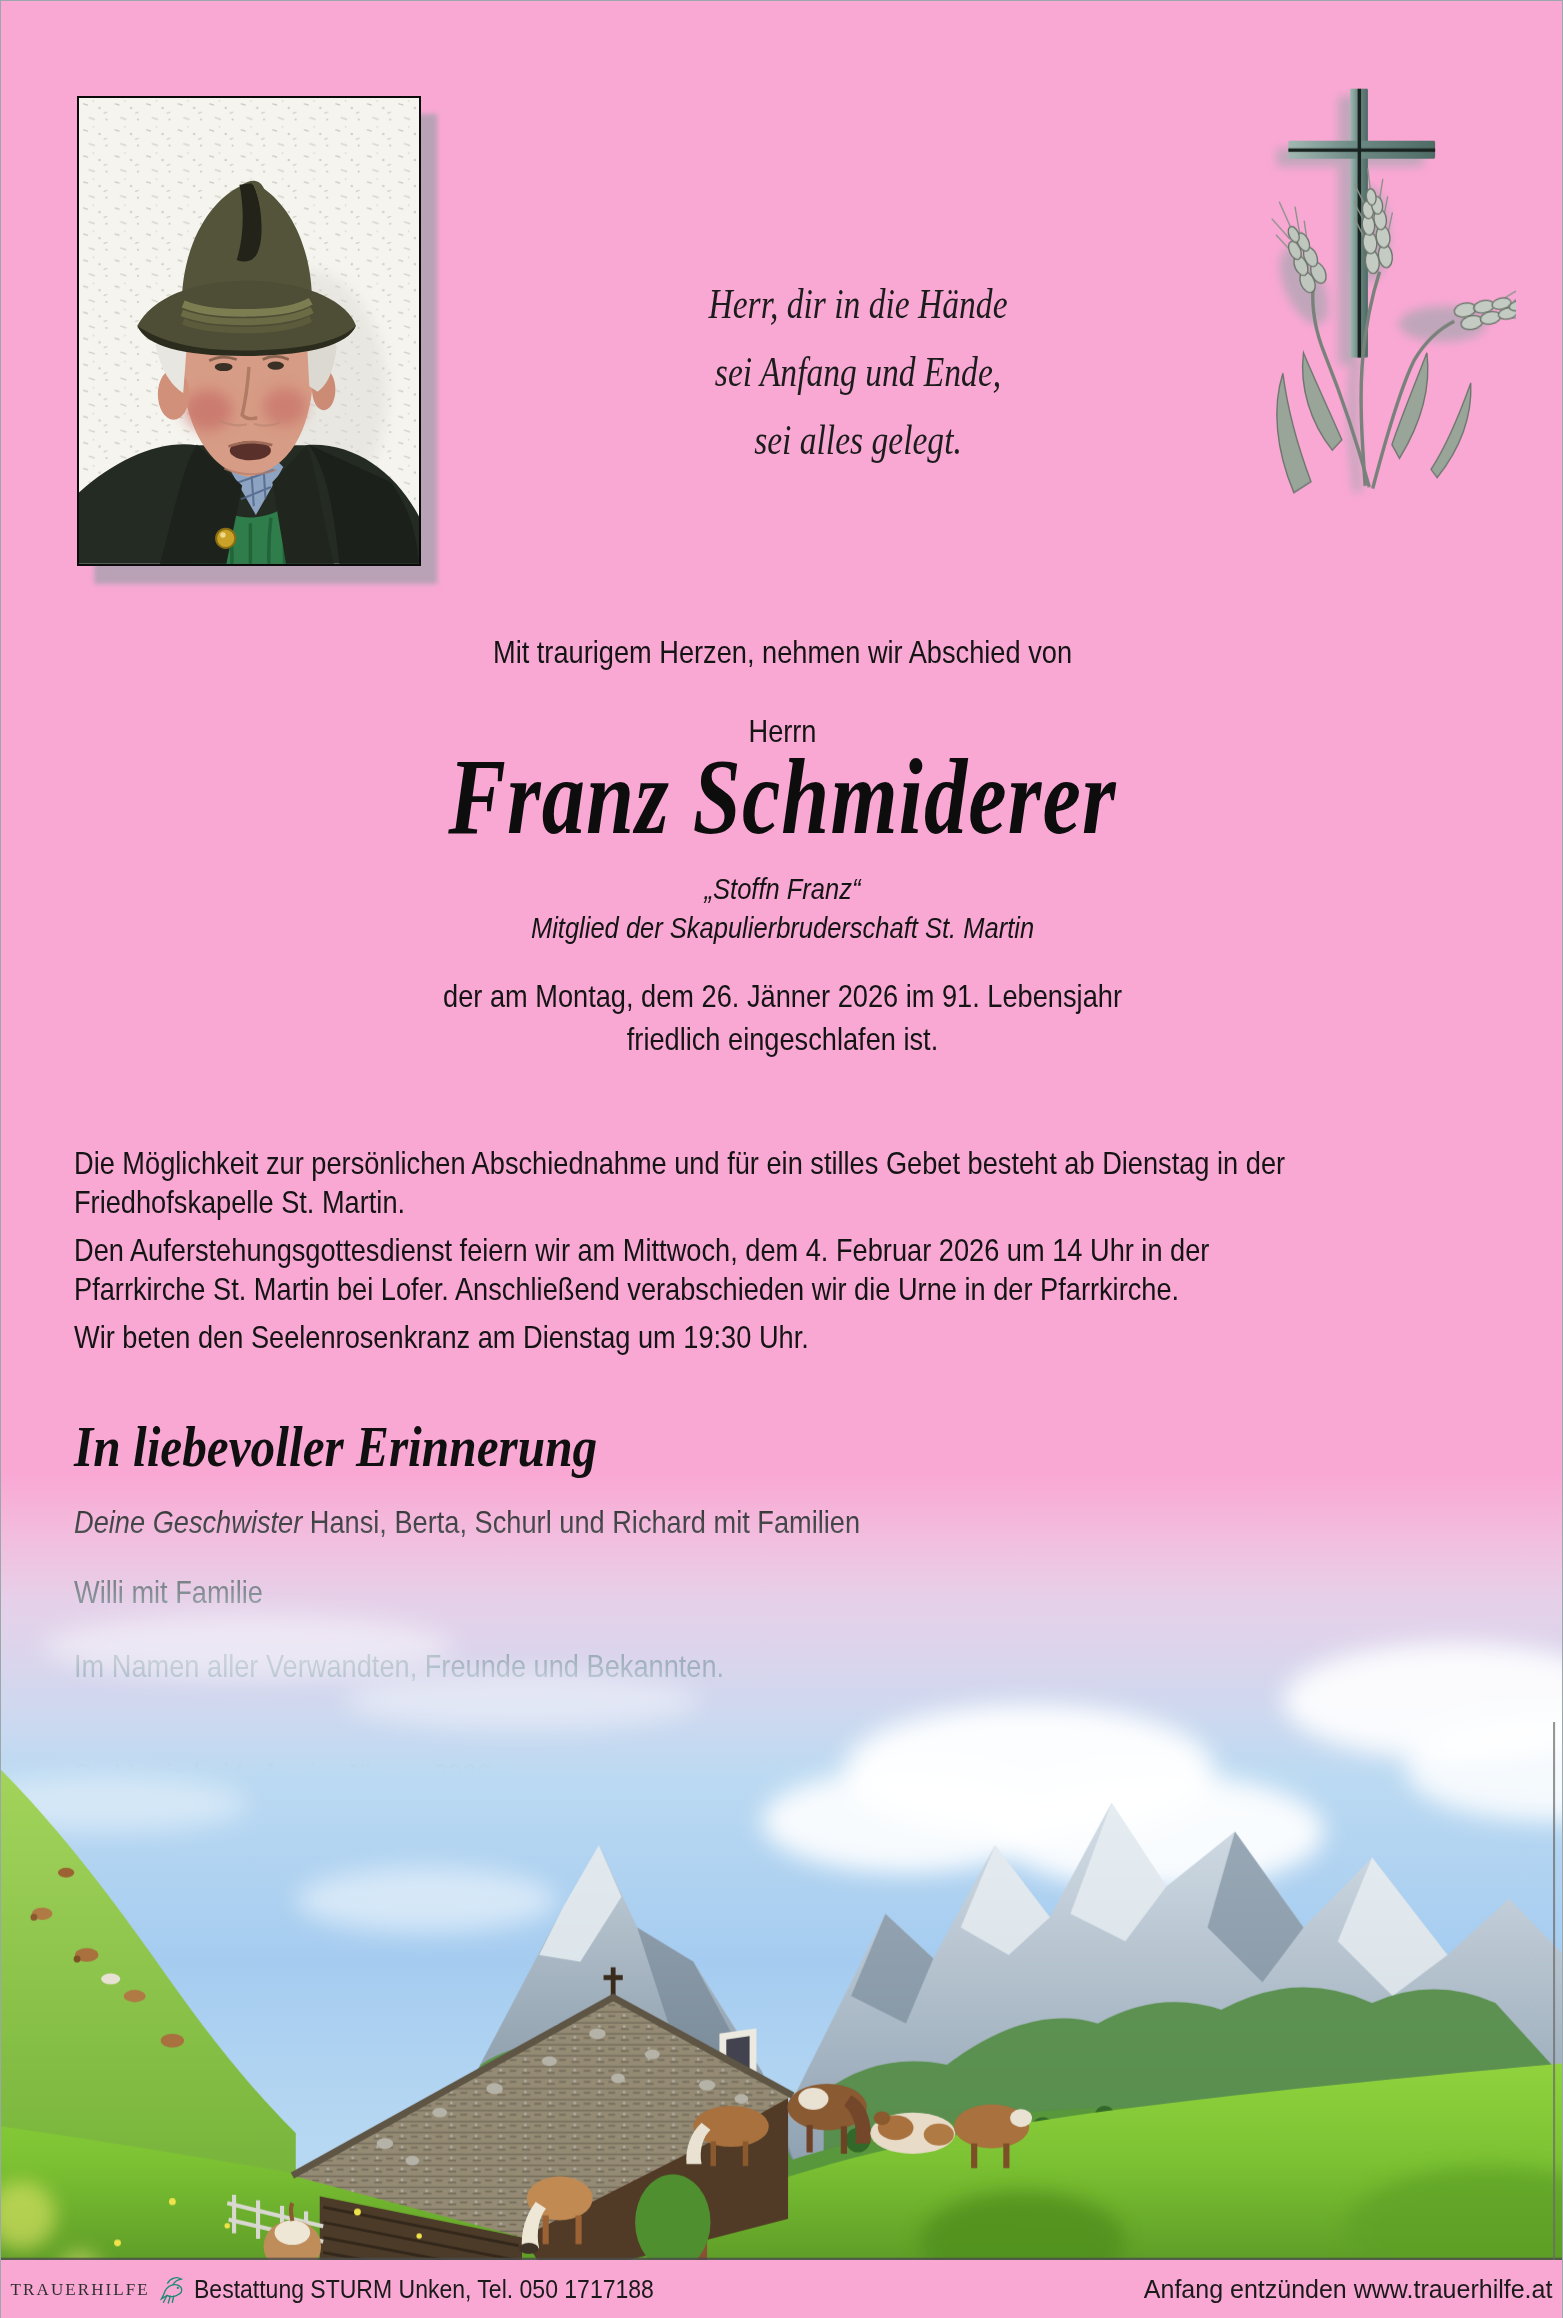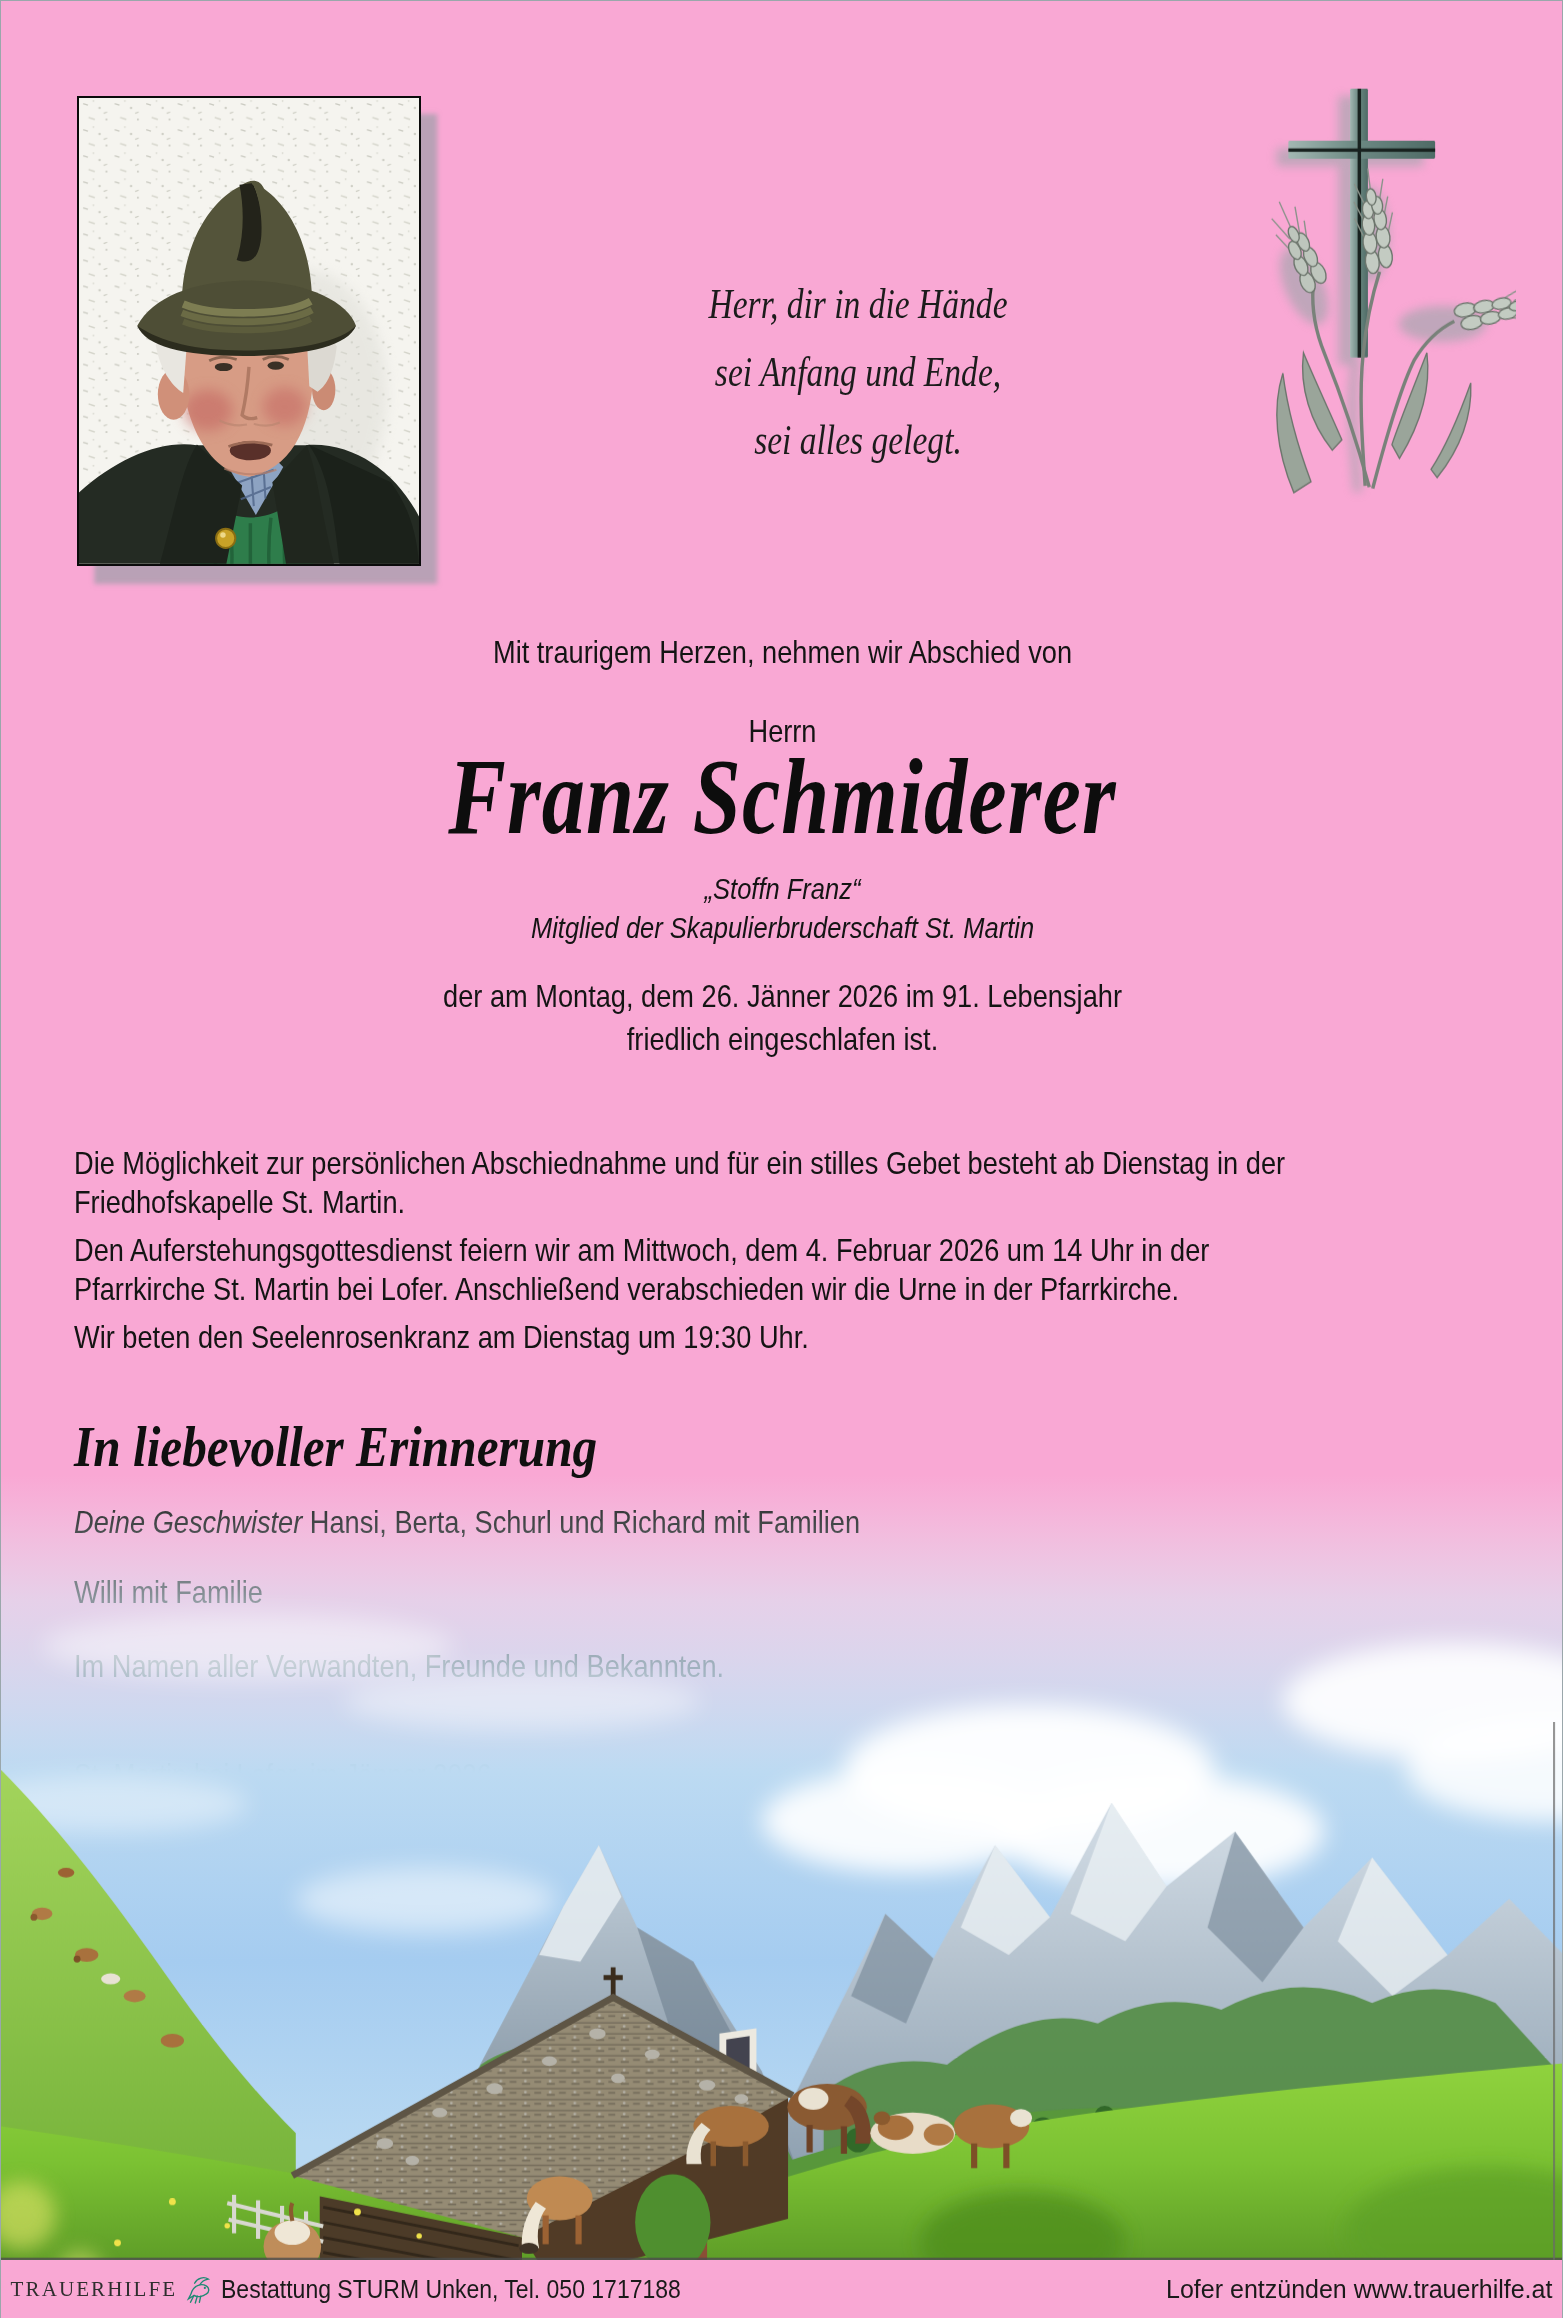--- a/index.html
+++ b/index.html
@@ -63,21 +63,21 @@
   .portrait-frame svg{display:block;}
 
   .cross-art{left:1227px;top:65px;width:288px;height:439px;}
 
   .landscape{left:0;top:1474px;width:1563px;height:785px;}
 
   .footer-left{
     left:9.6px;top:2264px;height:49px;display:flex;align-items:center;gap:8.2px;
   }
   .brand{
-    font-family:"Liberation Serif", serif;font-size:21px;letter-spacing:2.1px;
+    font-family:"Liberation Serif", serif;font-size:17px;letter-spacing:2.1px;
     color:#2e2e2e;
   }
   .funeral-home{font-size:25px;color:#1a1a1a;transform:scaleX(0.92);transform-origin:left center;}
   .footer-right{
     right:9.6px;top:2264px;height:49px;display:flex;align-items:center;
     font-size:25px;color:#1a1a1a;
   }
 </style>
 </head>
 <body>
@@ -492,16 +492,16 @@
     <svg width="27.4" height="30" viewBox="0 0 40 44">
       <g fill="none" stroke="#1f8a74" stroke-width="2" stroke-linecap="round">
         <path d="M14,12 C18,4 28,2 34,6 C28,7 24,10 22,14"></path>
         <path d="M10,24 C14,15 24,12 31,16 C36,19 36,25 31,28 C26,32 18,33 13,30 L5,35 C7,31 9,28 10,24 Z"></path>
         <path d="M13,30 L8,40 M18,31 L15,41 M23,31 L21,40"></path>
       </g>
       <circle cx="29" cy="19" r="1.6" fill="#1f8a74"></circle>
     </svg>
     <span class="funeral-home">Bestattung STURM Unken, Tel. 050 1717188</span>
   </div>
-  <div class="abs footer-right">Lofer entzünden www.trauerhilfe.at</div>
+  <div class="abs footer-right">Anfang entzünden www.trauerhilfe.at</div>
 
 </div>
 
 
 </body></html>

